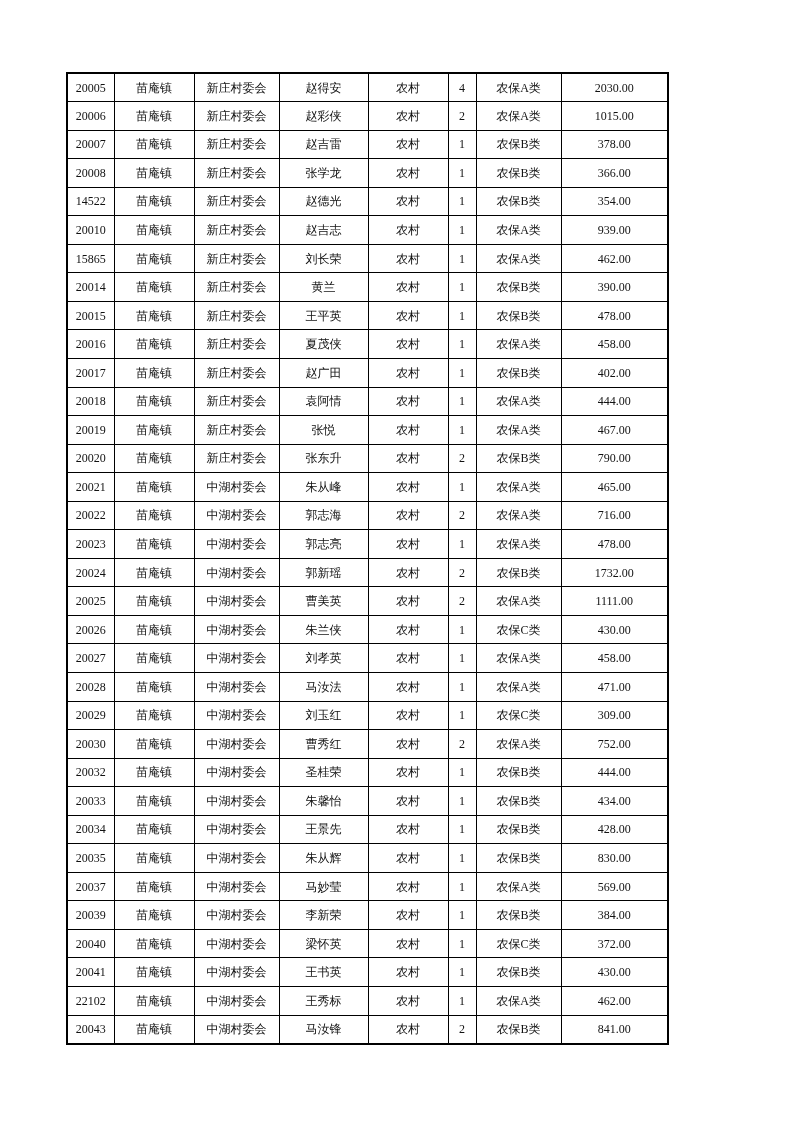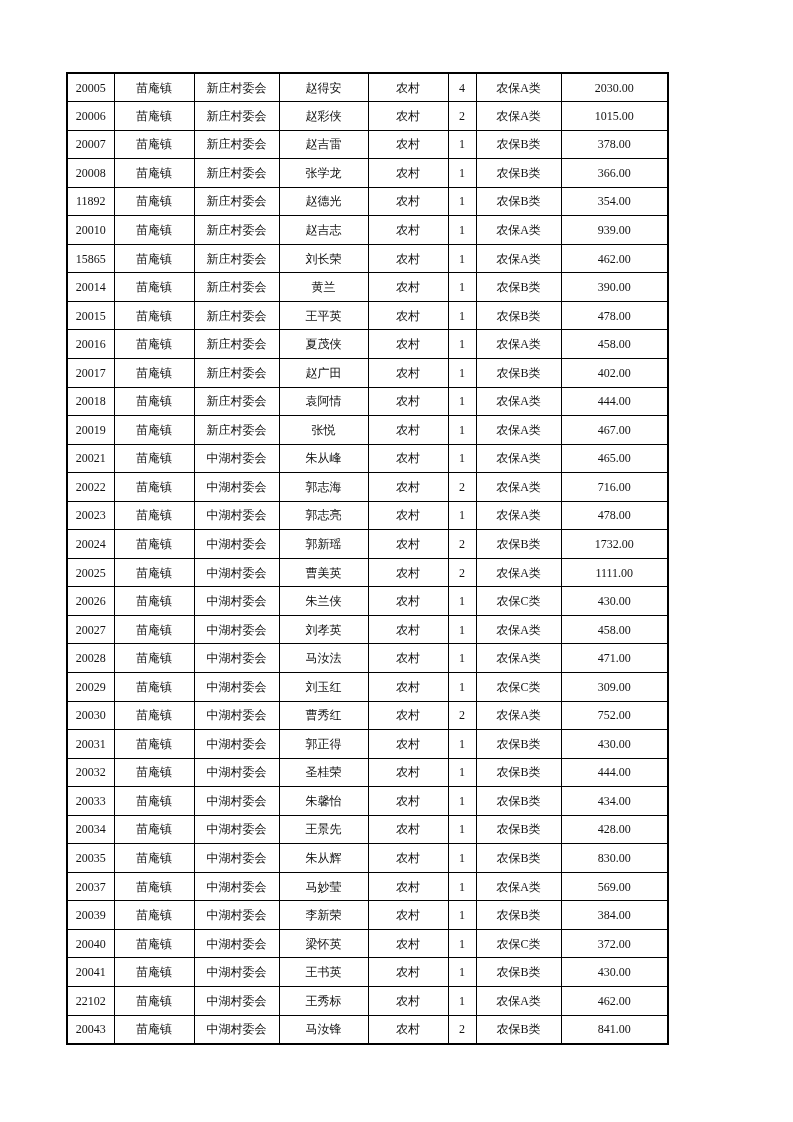--- a/index.html
+++ b/index.html
@@ -90,21 +90,21 @@
           <td>20008</td>
           <td>苗庵镇</td>
           <td>新庄村委会</td>
           <td>张学龙</td>
           <td>农村</td>
           <td>1</td>
           <td>农保B类</td>
           <td>366.00</td>
         </tr>
         <tr>
-          <td>11892</td>
+          <td>14522</td>
           <td>苗庵镇</td>
           <td>新庄村委会</td>
           <td>赵德光</td>
           <td>农村</td>
           <td>1</td>
           <td>农保B类</td>
           <td>354.00</td>
         </tr>
         <tr>
           <td>20010</td>
@@ -178,20 +178,30 @@
         </tr>
         <tr>
           <td>20019</td>
           <td>苗庵镇</td>
           <td>新庄村委会</td>
           <td>张悦</td>
           <td>农村</td>
           <td>1</td>
           <td>农保A类</td>
           <td>467.00</td>
+        </tr>
+        <tr>
+          <td>20020</td>
+          <td>苗庵镇</td>
+          <td>新庄村委会</td>
+          <td>张东升</td>
+          <td>农村</td>
+          <td>2</td>
+          <td>农保B类</td>
+          <td>790.00</td>
         </tr>
         <tr>
           <td>20021</td>
           <td>苗庵镇</td>
           <td>中湖村委会</td>
           <td>朱从峰</td>
           <td>农村</td>
           <td>1</td>
           <td>农保A类</td>
           <td>465.00</td>
@@ -278,30 +288,20 @@
         </tr>
         <tr>
           <td>20030</td>
           <td>苗庵镇</td>
           <td>中湖村委会</td>
           <td>曹秀红</td>
           <td>农村</td>
           <td>2</td>
           <td>农保A类</td>
           <td>752.00</td>
-        </tr>
-        <tr>
-          <td>20031</td>
-          <td>苗庵镇</td>
-          <td>中湖村委会</td>
-          <td>郭正得</td>
-          <td>农村</td>
-          <td>1</td>
-          <td>农保B类</td>
-          <td>430.00</td>
         </tr>
         <tr>
           <td>20032</td>
           <td>苗庵镇</td>
           <td>中湖村委会</td>
           <td>圣桂荣</td>
           <td>农村</td>
           <td>1</td>
           <td>农保B类</td>
           <td>444.00</td>

